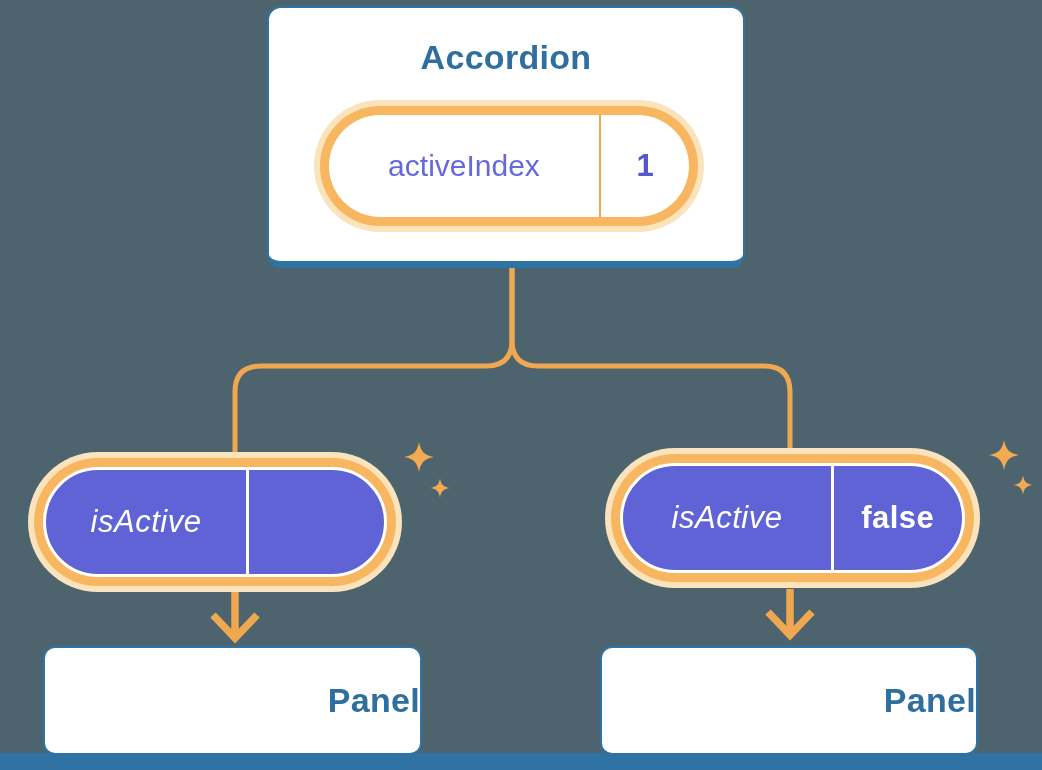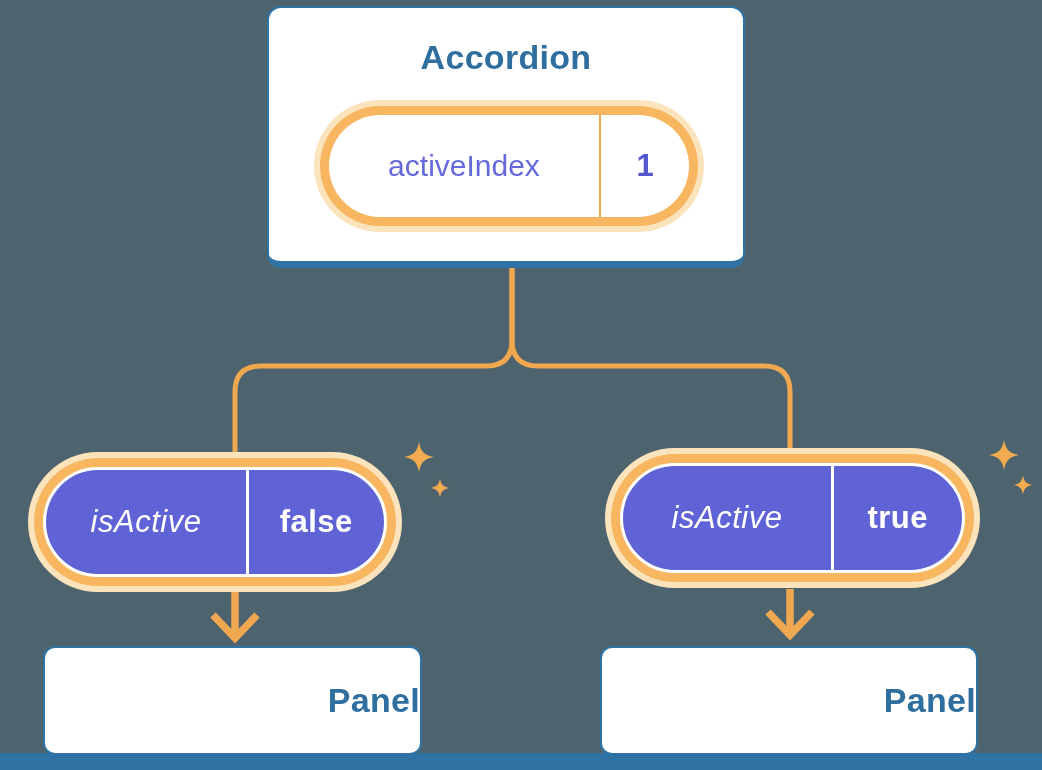--- a/index.html
+++ b/index.html
@@ -144,31 +144,30 @@
         <div class="pill-cell pill-value">1</div>
       </div>
     </div>
   </div>
 
   <div class="pill-outer pill-prop prop-pill-left">
     <div class="pill-ring">
       <div class="pill-body">
         <div class="pill-cell pill-label">isActive</div>
         <div class="pill-divider"></div>
-        <div class="pill-cell pill-value">false</div>
       </div>
     </div>
   </div>
 
   <div class="pill-outer pill-prop prop-pill-right">
     <div class="pill-ring">
       <div class="pill-body">
         <div class="pill-cell pill-label">isActive</div>
         <div class="pill-divider"></div>
-        <div class="pill-cell pill-value">true</div>
+        <div class="pill-cell pill-value">false</div>
       </div>
     </div>
   </div>
 
   <div class="node-box panel-box panel-left">
     <div class="panel-label">Panel</div>
   </div>
   <div class="node-box panel-box panel-right">
     <div class="panel-label">Panel</div>
   </div>

